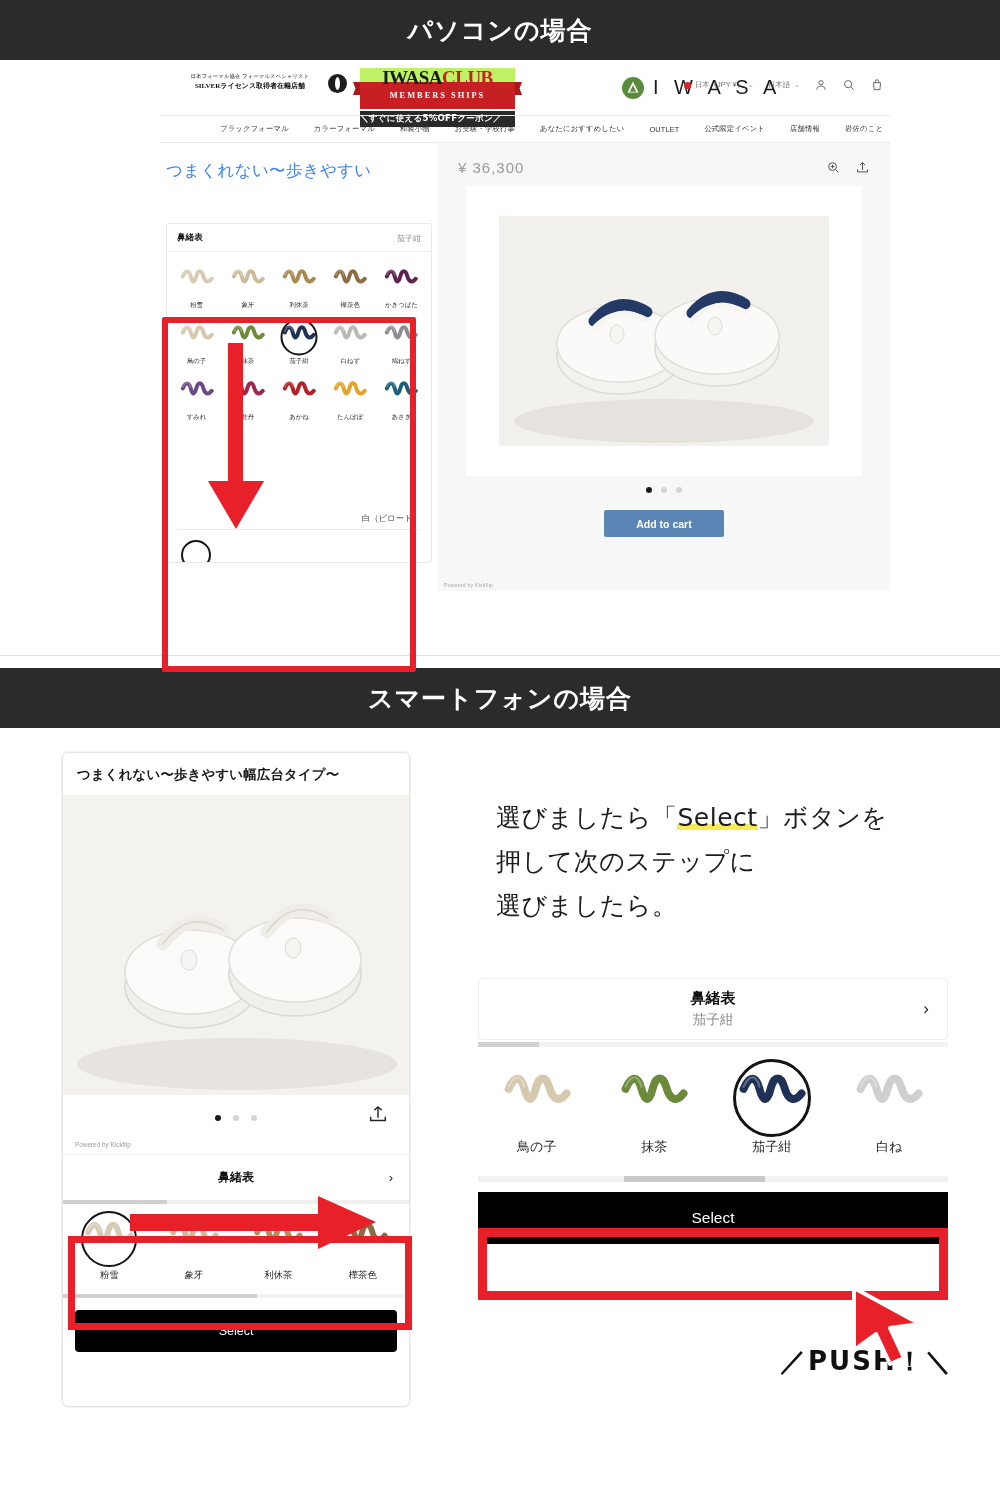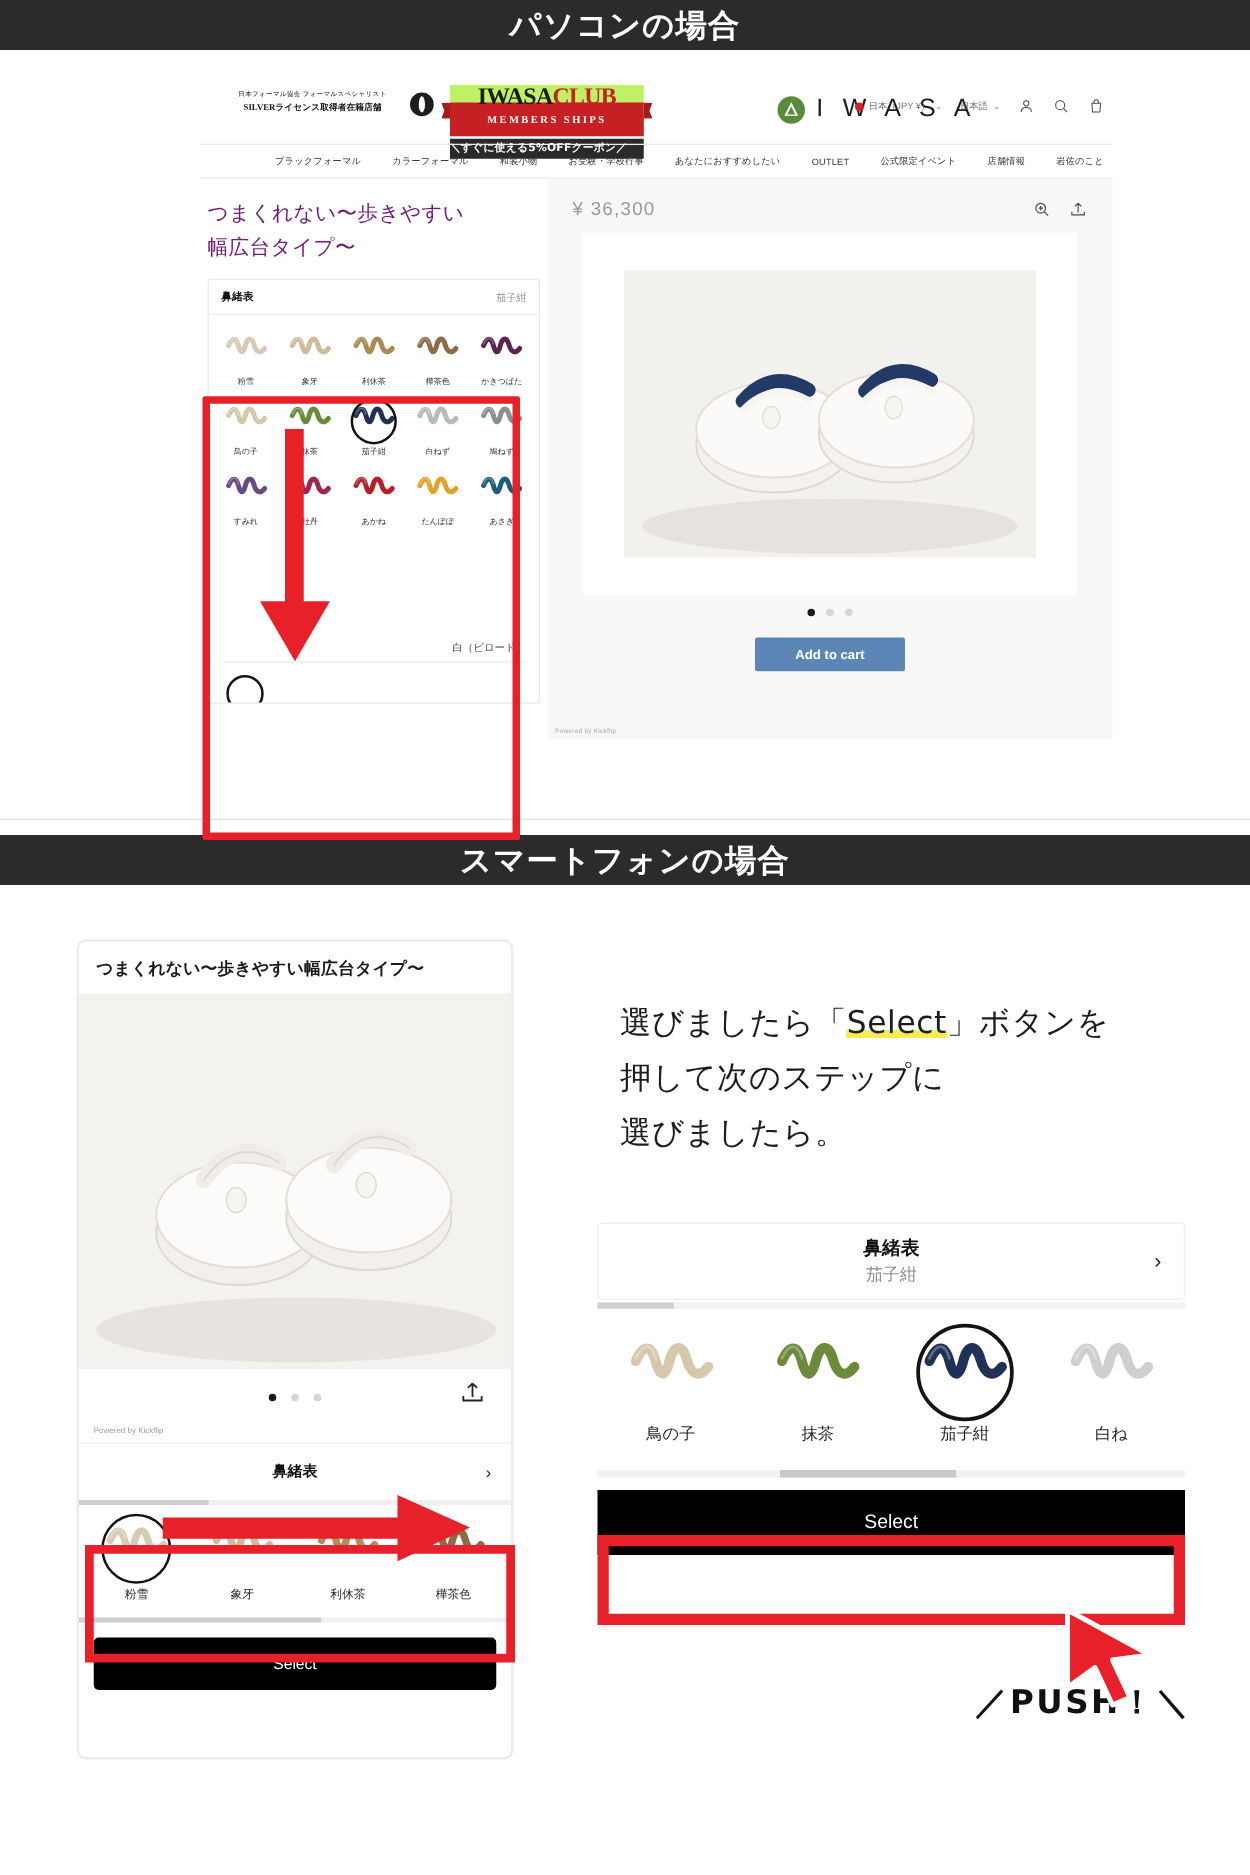--- a/index.html
+++ b/index.html
@@ -6,21 +6,21 @@
   html, body {
     width: 1000px; height: 1500px;
     background: #ffffff;
     font-family: "Liberation Sans", "DejaVu Sans", sans-serif;
     overflow: hidden;
   }
   .page { position: relative; width: 1000px; height: 1500px; }
 
   
   .banner {
-    position: absolute; left: 0; width: 1000px; height: 40px;
+    position: absolute; left: 0; width: 1000px; height: 60px;
     background: #2b2b2b; color: #ffffff;
     display: flex; align-items: center; justify-content: center;
     font-size: 25px; font-weight: 700; letter-spacing: 1px;
     font-family: "DejaVu Sans", sans-serif;
   }
   #banner-pc { top: 0; }
   #banner-sp { top: 668px; }
 
   .divider-line { position: absolute; left: 0; width: 1000px; height: 1px; background: #dedede; }
 
@@ -89,21 +89,21 @@
     border-top: 1px solid #ececec; border-bottom: 1px solid #ececec; padding: 0 8px;
   }
   .burger { width: 17px; margin-right: 40px; }
   .burger span { display: block; height: 1.4px; background: #333; margin: 3.4px 0; }
   .nav-items { display: flex; align-items: center; gap: 13px; }
   .nav-item { font-size: 7.3px; color: #30302f; white-space: nowrap; letter-spacing: .2px; margin-left: 12px; }
 
   .pc-body { position: relative; height: 448px; display: flex; }
   .pc-left { width: 276px; position: relative; padding: 14px 6px 0 6px; }
   .pc-title {
-    font-size: 16.5px; line-height: 1.65; color: #701a75; font-weight: 400;
+    font-size: 16.5px; line-height: 1.65; color: #3b82f6; font-weight: 400;
     font-family: "DejaVu Sans", sans-serif; letter-spacing: .3px;
   }
 
   
   .picker {
     position: absolute; left: 6px; top: 80px; width: 266px; height: 340px;
     background: #fff; border: 1px solid #e9e9e9; border-radius: 3px; overflow: hidden;
   }
   .picker-head {
     display: flex; align-items: center; justify-content: space-between;
@@ -343,21 +343,20 @@
         <span class="nav-item">店舗情報</span>
         <span class="nav-item">岩佐のこと</span>
       </div>
     </div>
 
     <div class="pc-body">
 
       <div class="pc-left">
         <div class="pc-title">
           <div>つまくれない〜歩きやすい</div>
-          <div>幅広台タイプ〜</div>
         </div>
 
         <div class="picker">
           <div class="picker-head">
             <span class="ph-label">鼻緒表</span>
             <span class="ph-value">茄子紺</span>
           </div>
           <div class="swatch-grid" id="pc-swatch-grid">
               <div class="swatch">
                 <div class="swatch-img">

